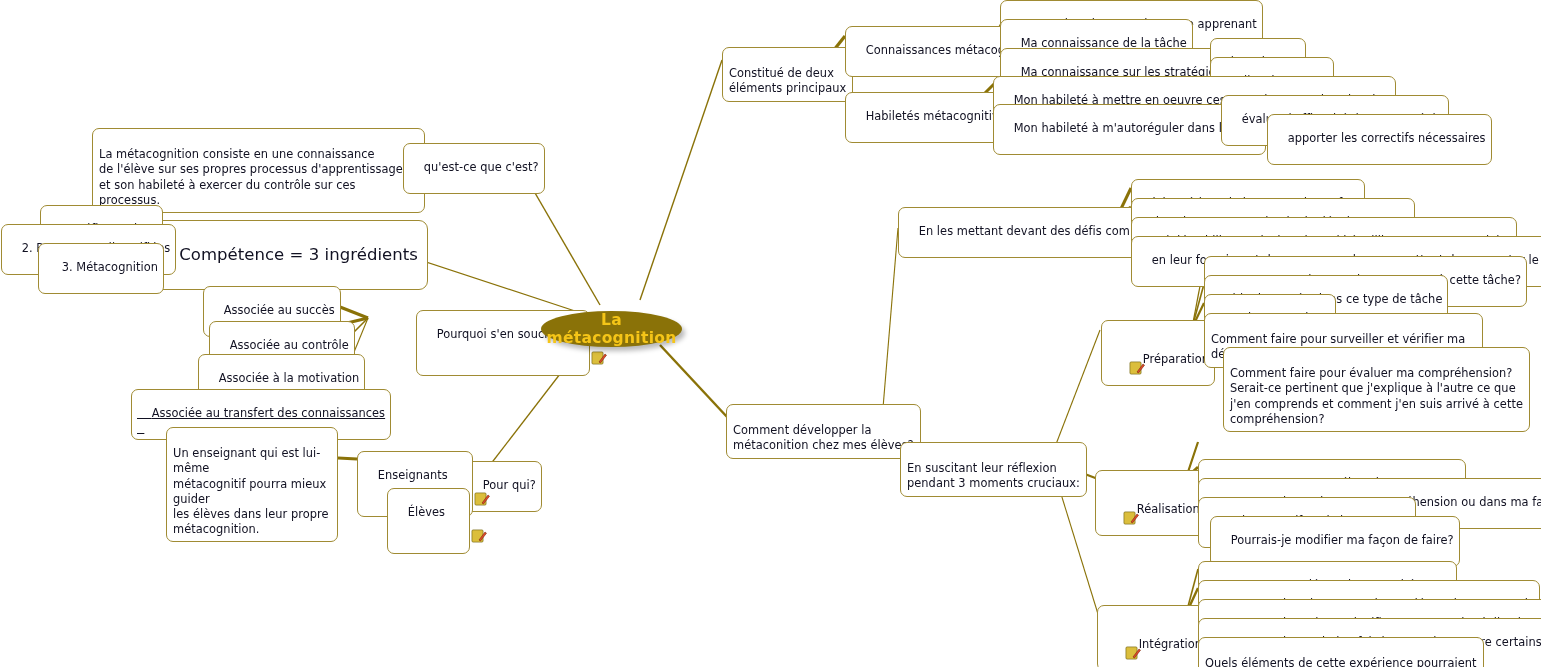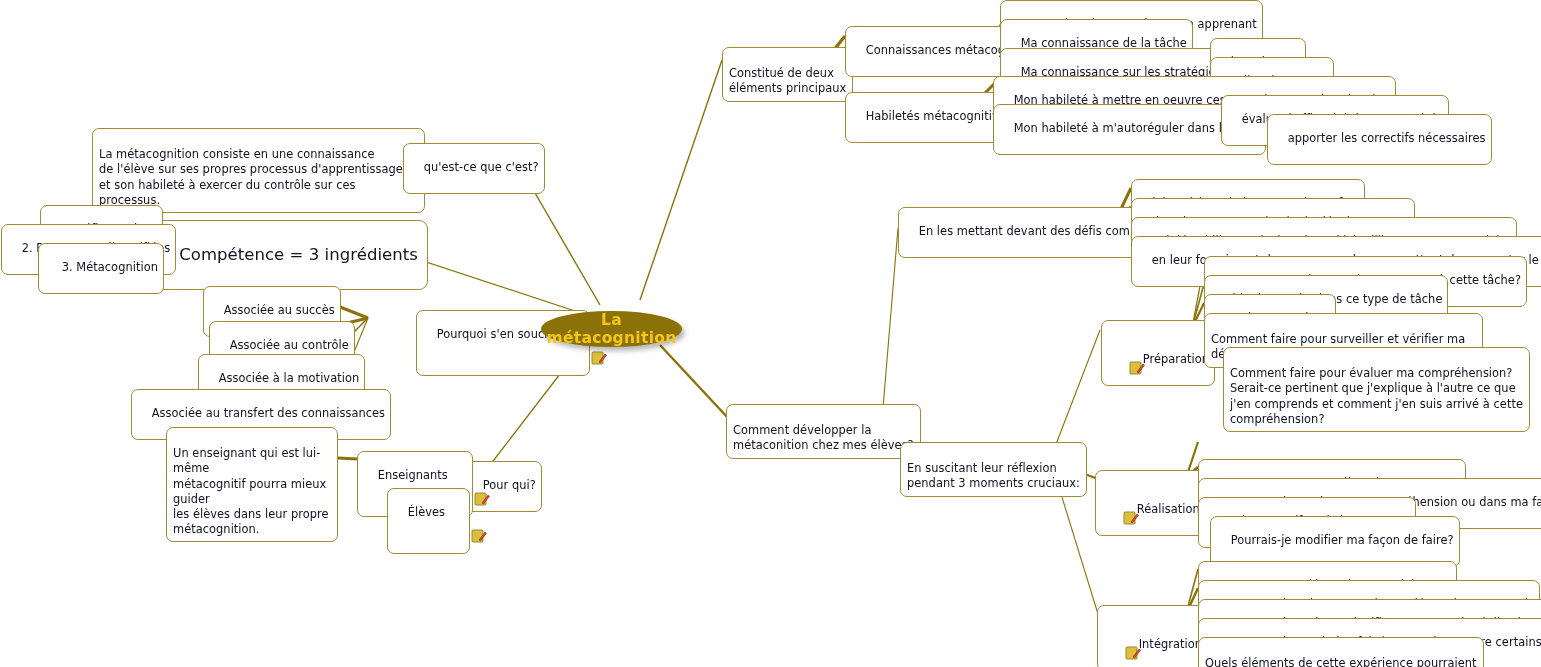--- a/index.html
+++ b/index.html
@@ -189,21 +189,21 @@
 
   <div class="node" style="left:203px; top:286px;">
     <span>Associée au succès</span>
   </div>
   <div class="node" style="left:209px; top:321px;">
     <span>Associée au contrôle</span>
   </div>
   <div class="node" style="left:198px; top:354px;">
     <span>Associée à la motivation</span>
   </div>
-  <div class="node" style="left:131px; top:389px;">
+  <div class="node" style="left:131px; top:389px;text-decoration:underline;">
     <span>Associée au transfert des connaissances</span>
   </div>
 
   <div class="node" style="left:462px; top:461px;">
     <span>Pour qui?</span>
   </div>
 
   <div class="node hasicon" style="left:357px; top:451px;">
     <span>Enseignants</span>
     <span class="noteicon right">

